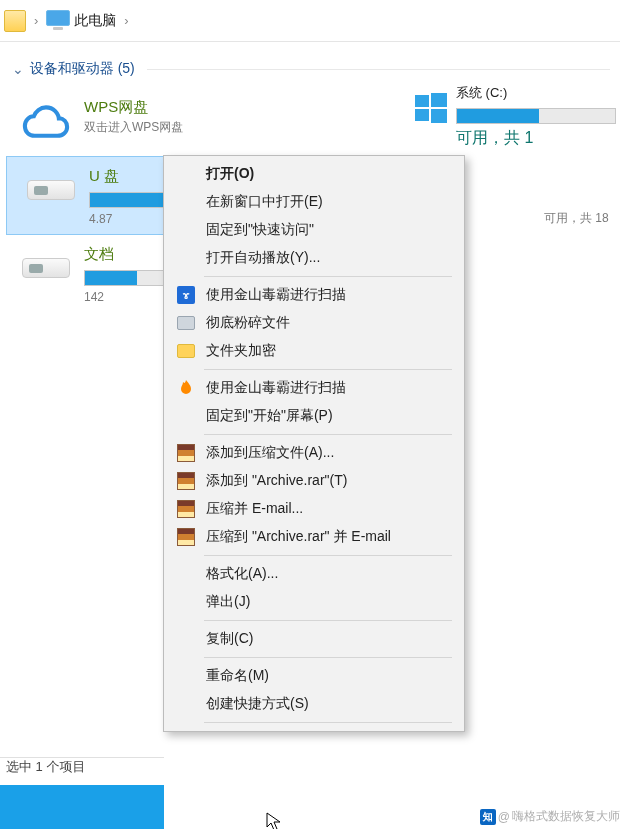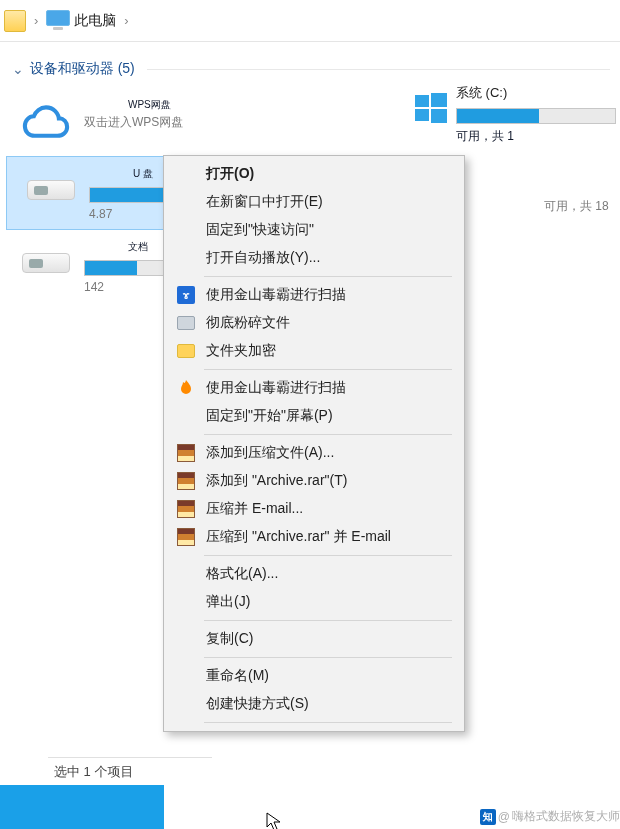--- a/index.html
+++ b/index.html
@@ -25,41 +25,41 @@
   
   .drives { display:flex; flex-direction:column; }
   .drive-row { display:flex; align-items:flex-start; }
   .drive {
     display:flex; align-items:flex-start; padding:8px 10px 8px 10px;
     width: 370px;
   }
   .drive.selected { background:#cde8ff; border:1px solid #8dc9f5; }
   .drive .icon-wrap { width:60px; height:52px; display:flex; align-items:center; justify-content:center; margin-right:8px;}
   .drive .texts { display:flex; flex-direction:column; gap:2px; padding-top:2px;}
-  .drive .title { font-size:10px; color:#0f172a;margin-left:44px;}
+  .drive .title { font-size:15px; color:#4d7c0f;}
   .drive .sub { font-size:12px; color:#7a7a7a;}
   .drive .bar { width:240px; height:16px; background:#eaeaea; border:1px solid #c7c7c7; position:relative; margin:4px 0 2px;}
   .drive .bar .fill { height:100%; background:#209ce0;}
 
   
   .cloud { width:52px; height:40px; position:relative;}
   .cloud svg { width:100%; height:100%; }
 
   
   .hdd { width:52px; height:34px; }
   .hdd .body { width:48px; height:20px; background:linear-gradient(#fafafa,#e3e3e3); border:1px solid #ccc; border-radius:4px; margin:6px auto 0; position:relative;}
   .hdd .slot { position:absolute; left:6px; top:5px; width:14px; height:9px; background:#9aa; border-radius:2px;}
 
   
   .drive-right { position:absolute; left:400px; top:0; width:220px; display:flex; align-items:flex-start; }
   .drive-right .winicon { width:50px; height:50px; display:flex; align-items:center; justify-content:center; }
   .drive-right .texts { display:flex; flex-direction:column; gap:2px;}
   .drive-right .bar { width:160px; height:16px; background:#eaeaea; border:1px solid #c7c7c7; margin:4px 0 2px;}
   .drive-right .bar .fill { height:100%; background:#209ce0;}
-  .drive-right .sub { font-size:12px; color:#0f172a; white-space:nowrap;}
+  .drive-right .sub { font-size:16px; color:#0f766e; white-space:nowrap;}
 
   .extra-sub { position:absolute; left:538px; font-size:12px; color:#7a7a7a; white-space:nowrap;}
 
   
   .ctx {
     position:absolute; left:163px; top:155px; width:302px;
     background:#f2f2f2; border:1px solid #bcbcbc;
     box-shadow: 4px 4px 8px rgba(0,0,0,.25);
     padding:4px 2px;
     z-index:50;
@@ -75,21 +75,21 @@
 
   
   .tile-blue { width:18px; height:18px; background:#1f6bd6; border-radius:2px; display:flex; align-items:center; justify-content:center; color:#fff; font-size:11px; font-weight:bold;}
   .tile-printer { width:18px; height:14px; background:#cfd6dd; border:1px solid #9aa5b0; border-radius:2px;}
   .tile-folder { width:18px; height:14px; background:#ffd35a; border:1px solid #e0b93c; border-radius:2px;}
   .tile-flame { width:16px; height:18px; position:relative;}
   .tile-flame svg{width:100%;height:100%;}
   .tile-rar { width:18px; height:18px; background:linear-gradient(#7a3a2a 0 33%,#d08030 33% 66%,#ffe9a6 66% 100%); border:1px solid #8a5a3a;}
 
   
-  .status { position:absolute; left:0; bottom:44px; height:28px; display:flex; align-items:center; padding-left:6px; font-size:13px; color:#444; border-top:1px solid #e0e0e0; width:164px; background:#fff;margin-left:48px;}
+  .status { position:absolute; left:0; bottom:44px; height:28px; display:flex; align-items:flex-start; padding-left:6px; font-size:13px; color:#444; border-top:1px solid #e0e0e0; width:164px; background:#fff;}
   .bluebar { position:absolute; left:0; bottom:0; height:44px; width:164px; background:#1aa0e8;}
 
   
   .wm { position:absolute; right:0; bottom:4px; font-size:12px; color:rgba(120,120,120,.6); display:flex; align-items:center; gap:2px; z-index:60;}
   .wm .zhihu { width:16px; height:16px; background:#0a66c2; color:#fff; font-weight:bold; display:flex; align-items:center; justify-content:center; font-size:10px; border-radius:2px;}
 
   
   .cursor { position:absolute; left:266px; top:812px; z-index:70;}
   .cursor svg { width:16px; height:20px; }
 </style>
@@ -161,21 +161,21 @@
             </div>
         </div>
         <div class="texts">
           <span class="title">U 盘</span>
           <div class="bar">
               <div class="fill" style="width:65%"></div>
             </div>
           <span class="sub">4.87</span>
         </div>
       </div>
-      <span class="extra-sub" style="top:42px;text-align:center;">可用，共 18</span>
+      <span class="extra-sub" style="top:54px;text-align:center;">可用，共 18</span>
     </div>
 
     <div class="drive-row">
       <div class="drive">
         <div class="icon-wrap">
           <div class="hdd">
               <div class="body">
                 <div class="slot"></div>
               </div>
             </div>

